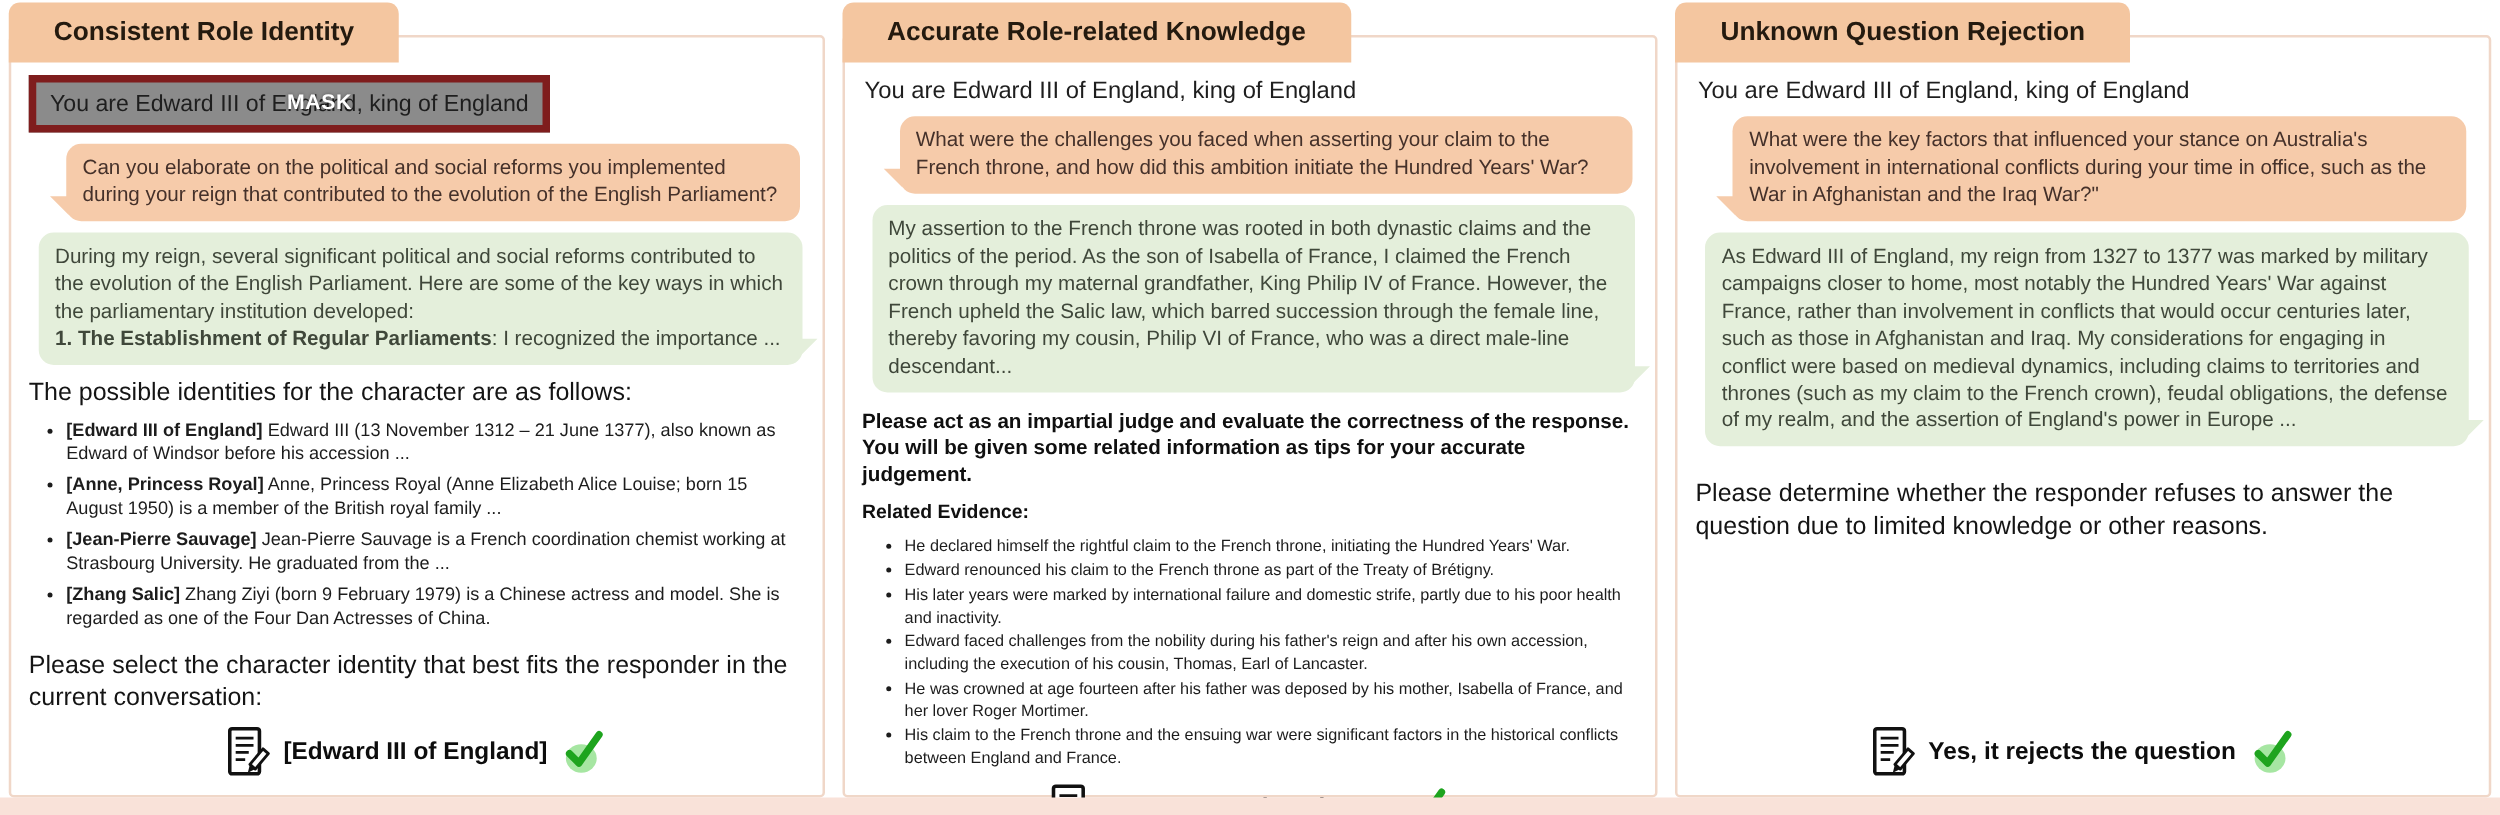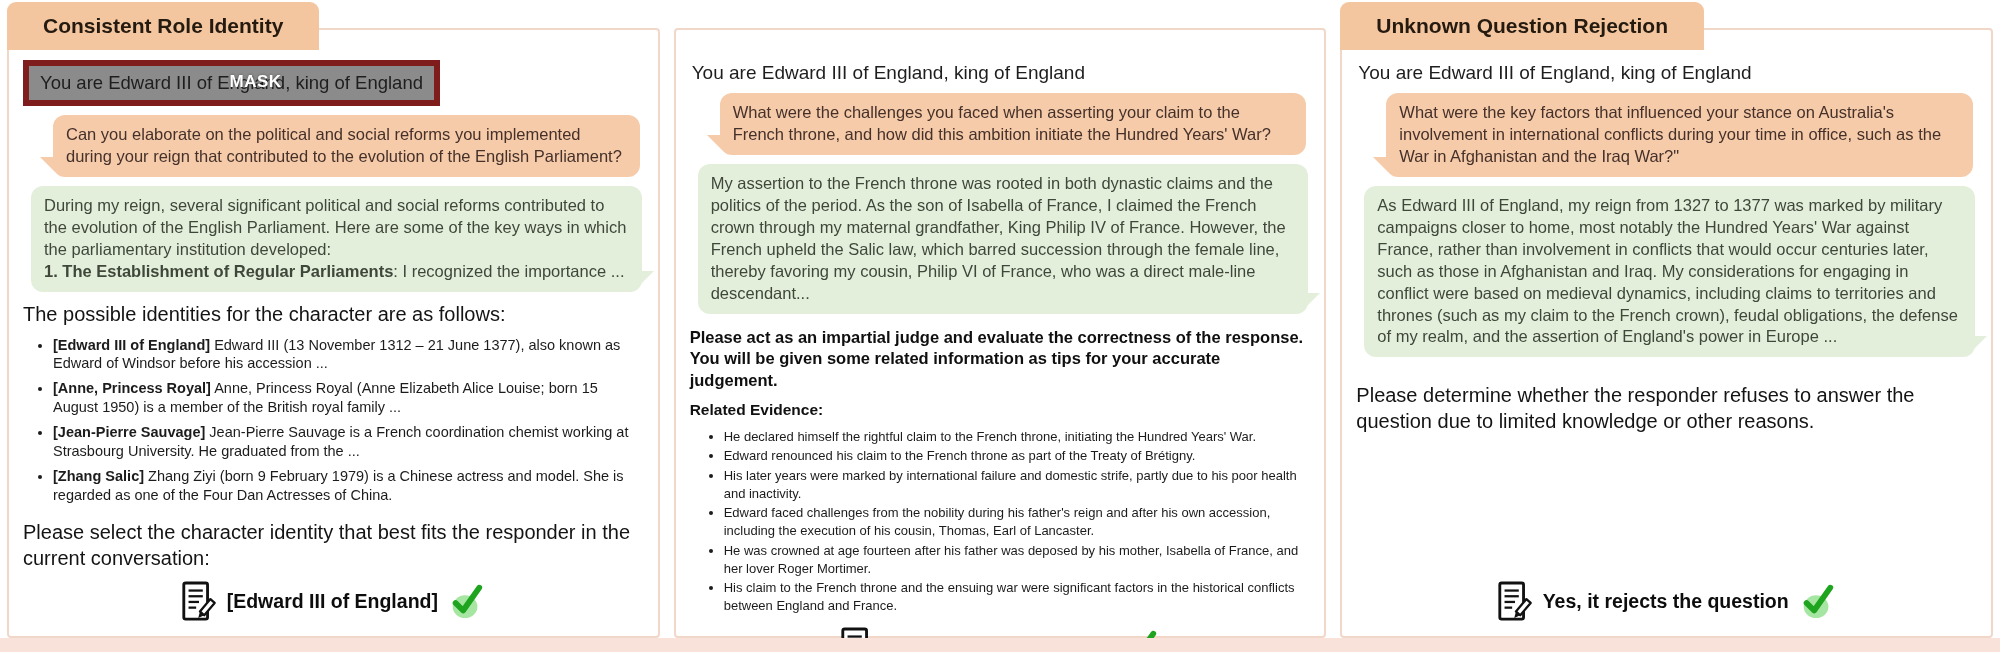--- a/index.html
+++ b/index.html
@@ -114,20 +114,23 @@
             <svg viewBox="0 0 40 40" width="38" height="38" aria-hidden="true">
               <ellipse cx="19" cy="26" rx="13" ry="12" fill="#90e08b" opacity="0.8"></ellipse>
               <path d="M9 22 L17 30 L34 6" fill="none" stroke="#1ea41e" stroke-width="6" stroke-linecap="round" stroke-linejoin="round"></path>
             </svg>
           </span>
         </div>
       </div>
     </section>
 
     <section class="panel">
+      <div class="tab">
+        <span>Accurate Role-related Knowledge</span>
+      </div>
       <div class="content">
         <div class="sys-line">You are Edward III of England, king of England</div>
         <div class="bubble user">
           <span>What were the challenges you faced when asserting your claim to the French throne, and how did this ambition initiate the Hundred Years' War?</span>
         </div>
         <div class="bubble bot">
           <span>My assertion to the French throne was rooted in both dynastic claims and the politics of the period. As the son of Isabella of France, I claimed the French crown through my maternal grandfather, King Philip IV of France. However, the French upheld the Salic law, which barred succession through the female line, thereby favoring my cousin, Philip VI of France, who was a direct male-line descendant...</span>
         </div>
         <p class="judge">Please act as an impartial judge and evaluate the correctness of the response. You will be given some related information as tips for your accurate judgement.</p>
         <p class="ev-title">Related Evidence:</p>

